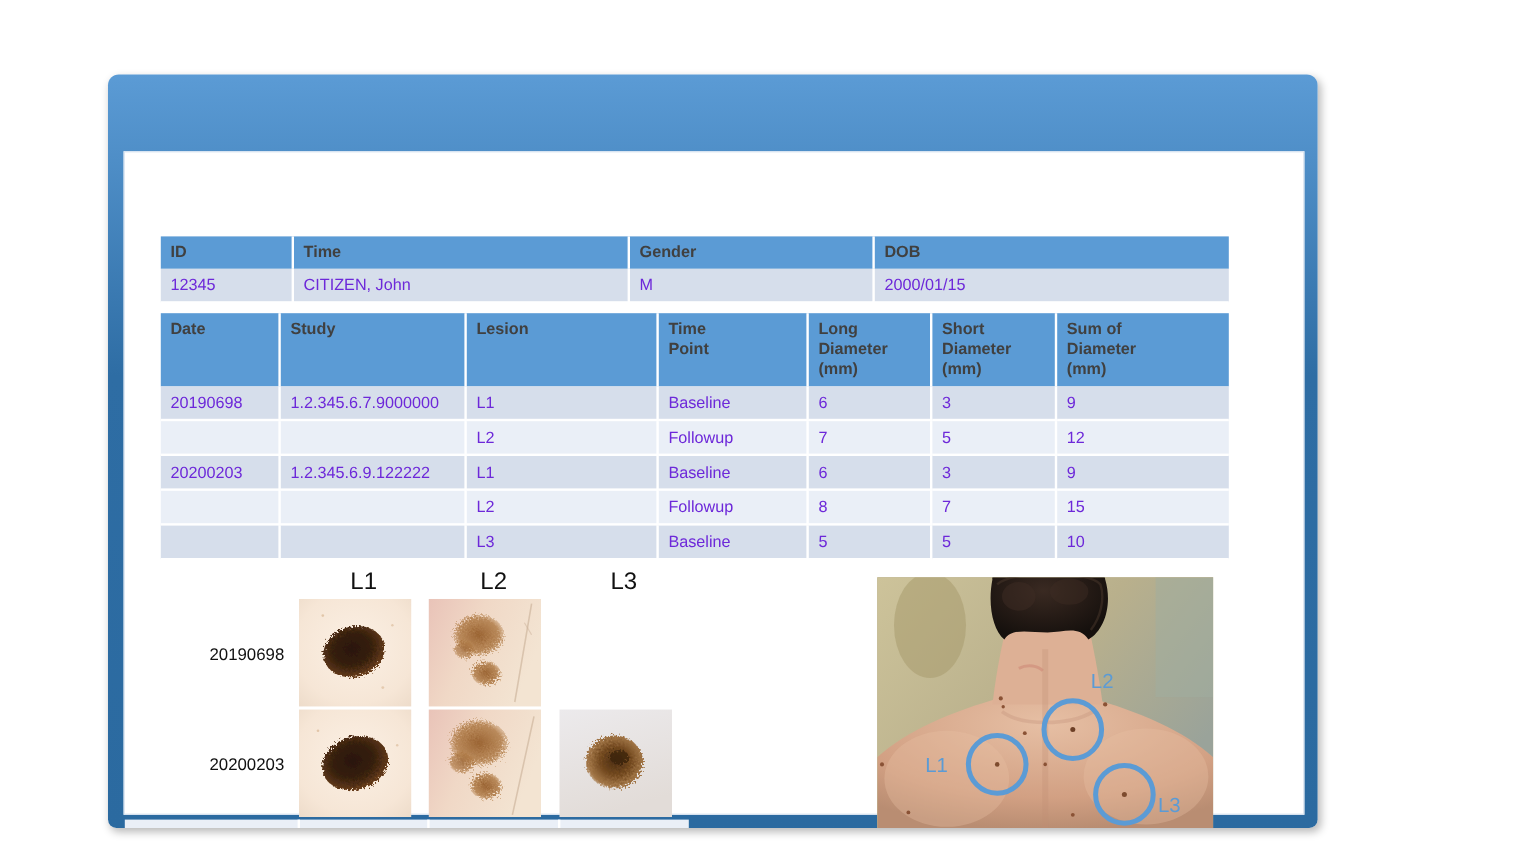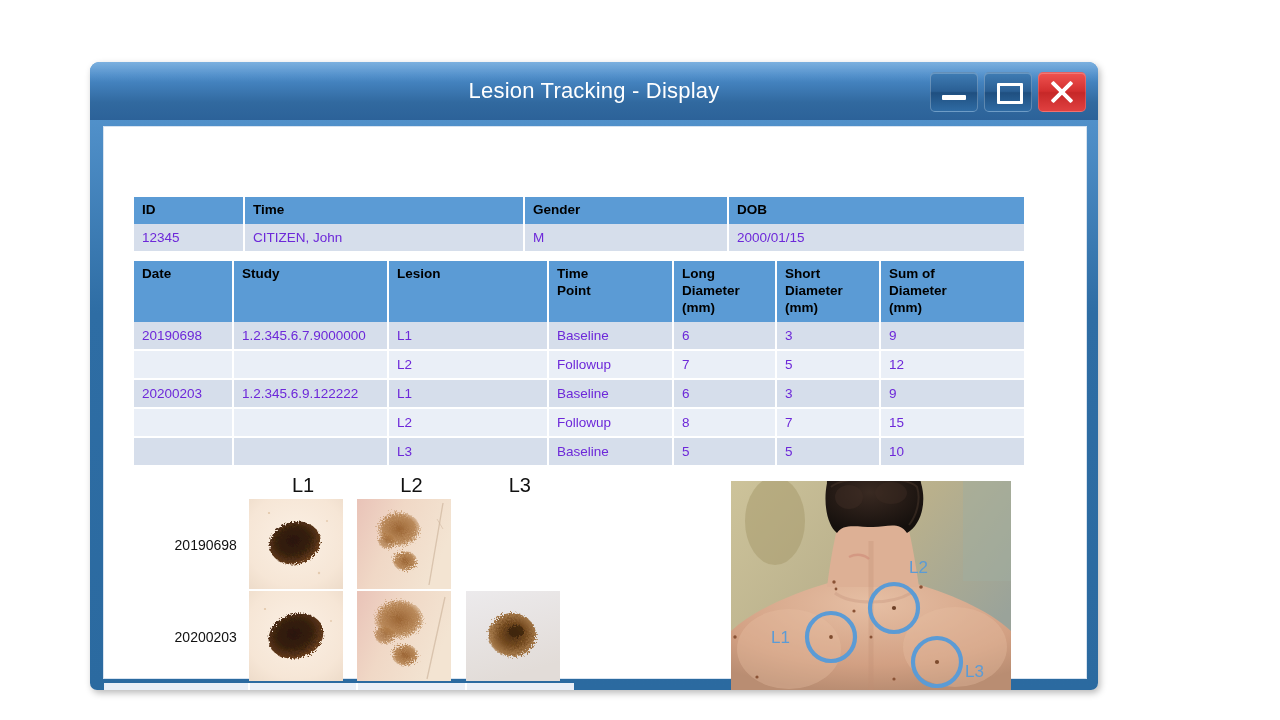--- a/index.html
+++ b/index.html
@@ -57,21 +57,21 @@
   .wbtn .gl-x1{transform:rotate(45deg);} .wbtn .gl-x2{transform:rotate(-45deg);}
 
   .client{
     position:absolute;left:13px;top:64px;width:982px;height:551px;
     background:#ffffff;border:1px solid #d7e3f0;
   }
 
   
   table{border-collapse:collapse;table-layout:fixed;}
   .tbl-hdr td{
-    background:#5b9bd5;color:#000000;font-weight:bold;font-size:13.5px;
+    background:#5b9bd5;color:#404040;font-weight:bold;font-size:13.5px;
     padding:5px 8px;vertical-align:top;border-right:2px solid #ffffff;
     line-height:1.25;
   }
   .tbl-hdr td:last-child{border-right:none;}
   .tbl td.cell{
     font-size:13.5px;color:#6d28d9;padding:6px 8px;vertical-align:middle;
     border-right:2px solid #ffffff;border-bottom:2px solid #ffffff;
   }
   .tbl td.cell:last-child{border-right:none;}
   .rA{background:#d6deeb;} .rB{background:#eaeff7;}
@@ -111,35 +111,20 @@
     fill:#5b9bd5;font-family:"Liberation Sans",sans-serif;font-size:17px;
   }
 </style>
 </head>
 <body>
 
 <div id="app">
 
   <div class="window">
 
-    <div class="titlebar">
-      <div class="title-text">Lesion Tracking - Display</div>
-      <div class="winbtns">
-        <div class="wbtn">
-          <span class="gl-min"></span>
-        </div>
-        <div class="wbtn">
-          <span class="gl-max"></span>
-        </div>
-        <div class="wbtn close">
-          <span class="gl-x1"></span>
-          <span class="gl-x2"></span>
-        </div>
-      </div>
-    </div>
 
     <div class="client">
 
       <table id="patient-table" class="tbl">
         <colgroup>
           <col style="width:110px">
             <col style="width:280px">
           <col style="width:204px">
             <col style="width:296px">
         </colgroup>

